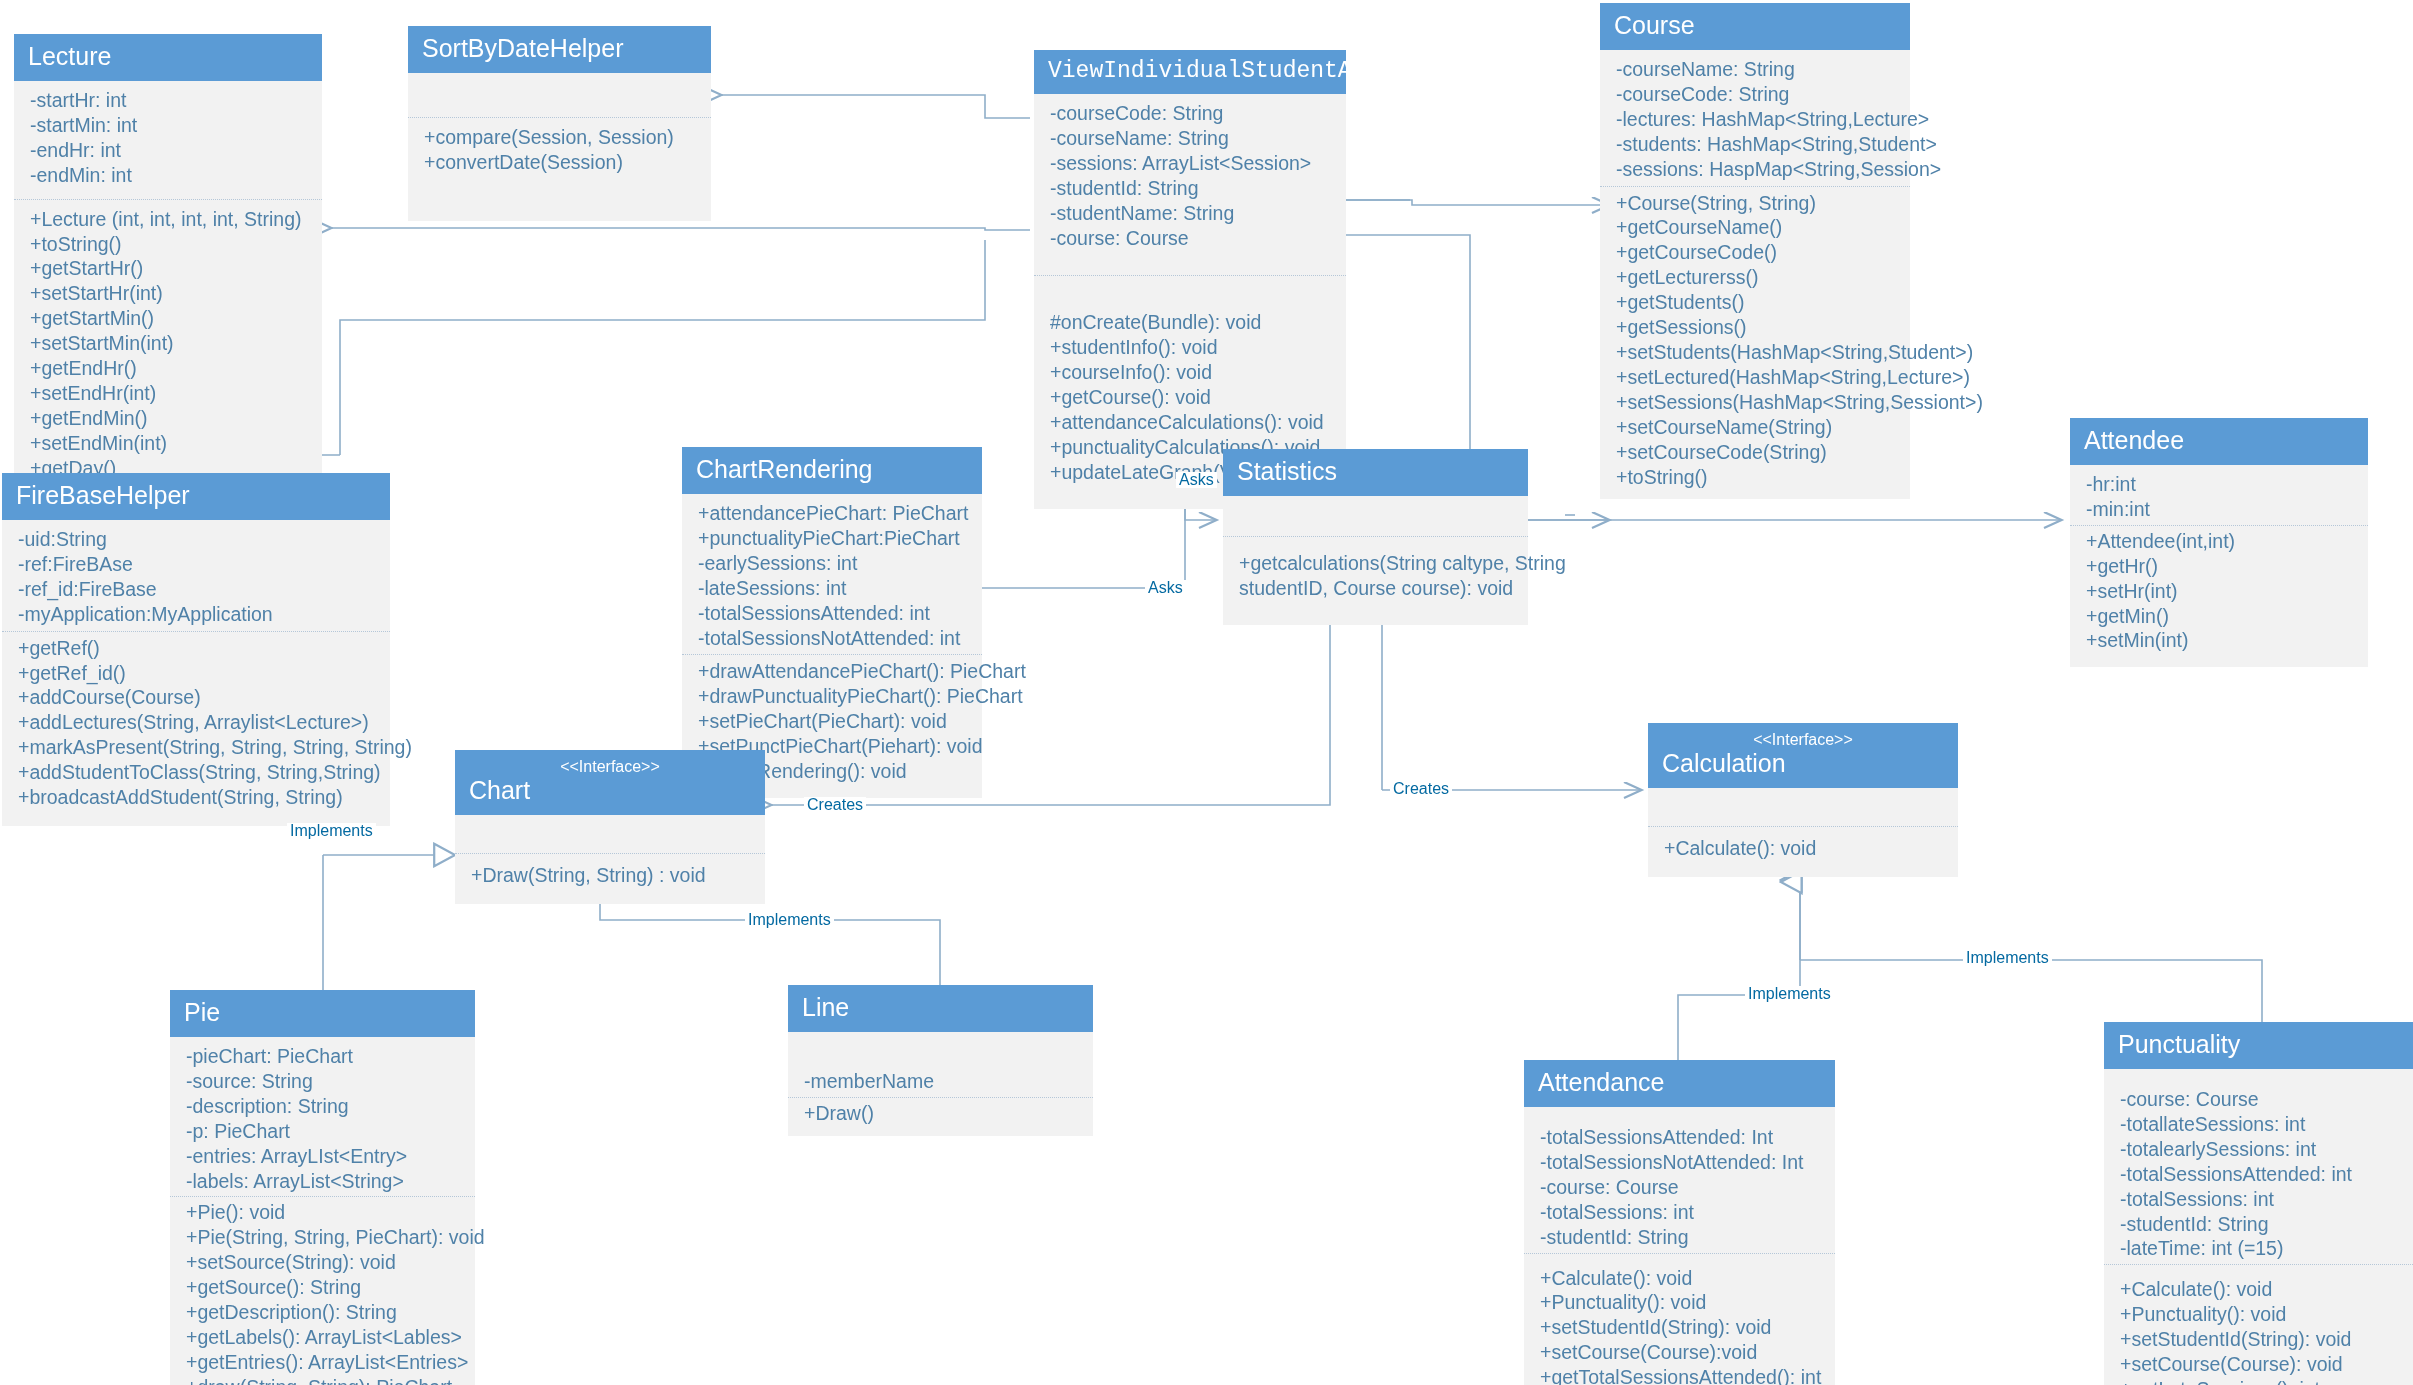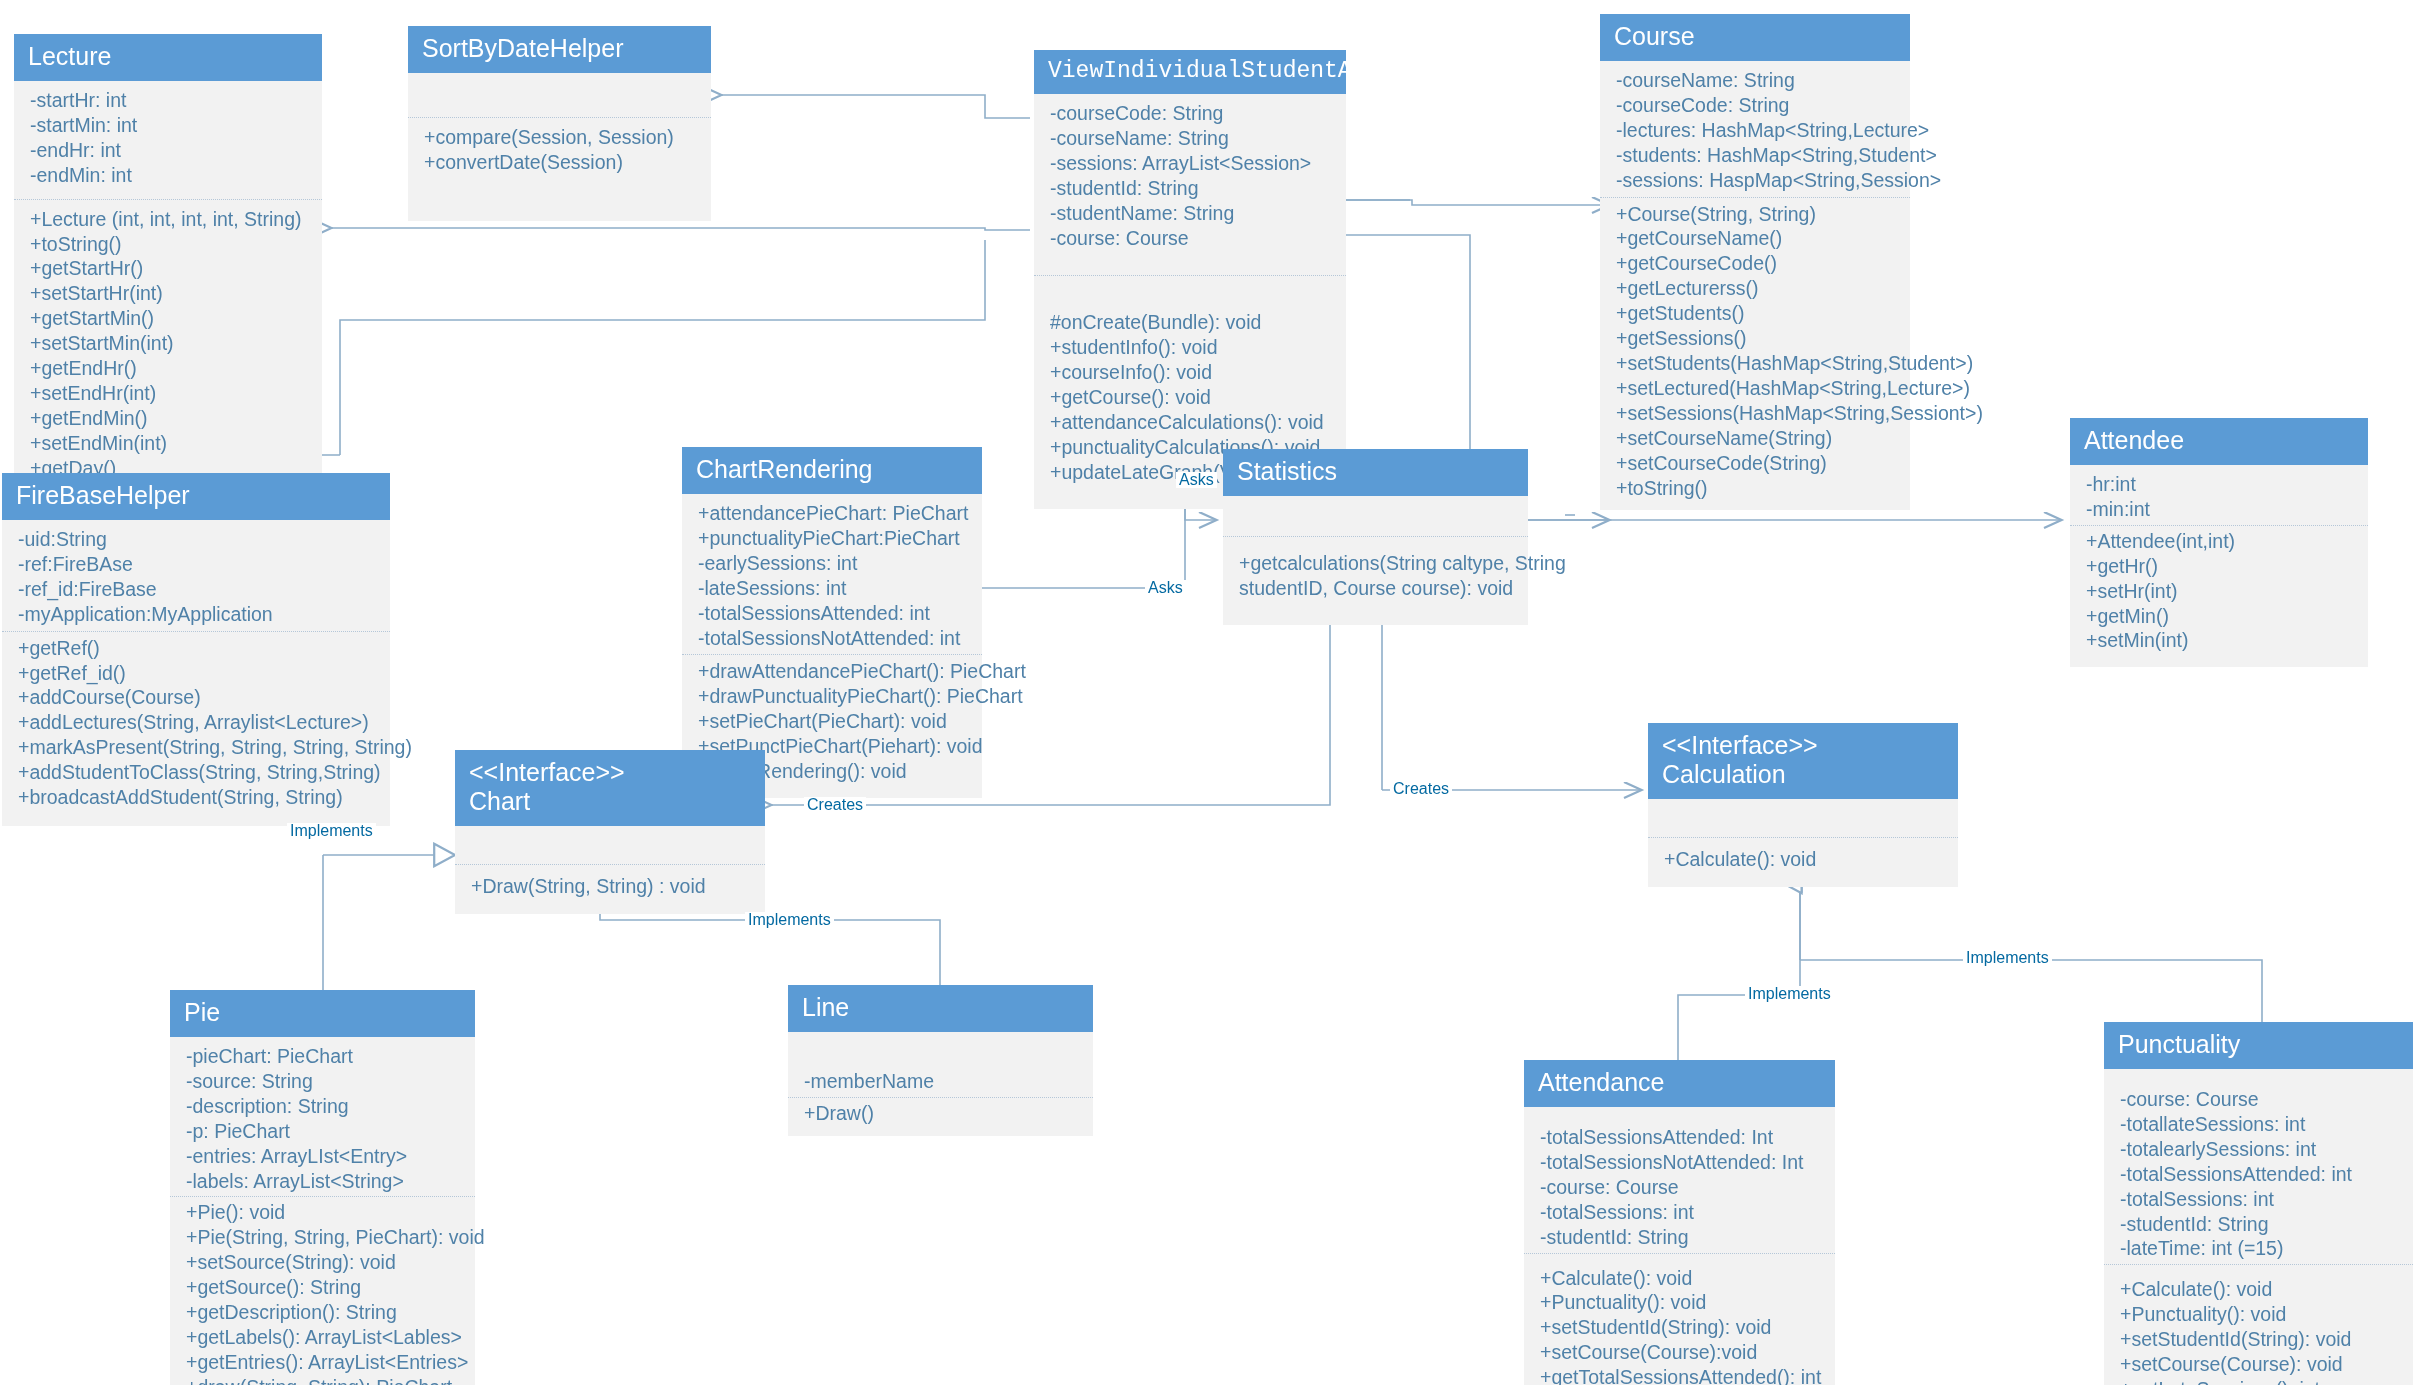--- a/index.html
+++ b/index.html
@@ -17,21 +17,21 @@
   }
   .uml .hdr{
     background:#5b9bd5;
     color:#ffffff;
     font-size:25px;
     line-height:1.15;
     padding:8px 14px 10px 14px;
     box-sizing:border-box;
     white-space:nowrap;
   }
-  .uml .hdr .stereo{display:block;font-size:25px;}
+  .uml .hdr .stereo{display:block;font-size:16px;text-align:center;}
   .uml .hdr .cname{display:block;}
   .uml .sect{
     padding:7px 14px 9px 16px;
     box-sizing:border-box;
   }
   .uml .sect.pad-top{padding-top:18px;}
   .uml .sect.pad-tall{padding-top:34px;}
   .uml .row{
     color:#4f81a8;
     font-size:19.5px;
@@ -173,21 +173,21 @@
       <div class="row">#onCreate(Bundle): void</div>
       <div class="row">+studentInfo(): void</div>
       <div class="row">+courseInfo(): void</div>
       <div class="row">+getCourse(): void</div>
       <div class="row">+attendanceCalculations(): void</div>
       <div class="row">+punctualityCalculations(): void</div>
       <div class="row">+updateLateGraph(View): void</div>
     </div>
   </div>
 
-  <div class="uml" style="left:1600px;top:14px;width:310px;">
+  <div class="uml" style="left:1600px;top:3px;width:310px;">
     <div class="hdr">
       <span class="cname">Course</span>
     </div>
     <div class="sect" style="padding-bottom:2px;">
       <div class="row">-courseName: String</div>
       <div class="row">-courseCode: String</div>
       <div class="row">-lectures: HashMap&lt;String,Lecture&gt;</div>
       <div class="row">-students: HashMap&lt;String,Student&gt;</div>
       <div class="row">-sessions: HaspMap&lt;String,Session&gt;</div>
     </div>

